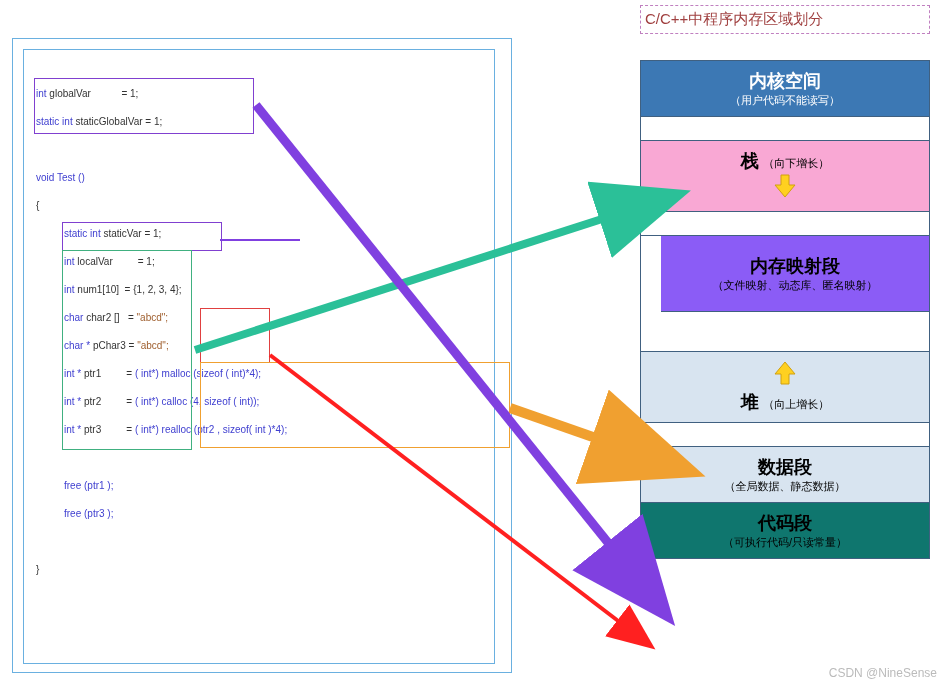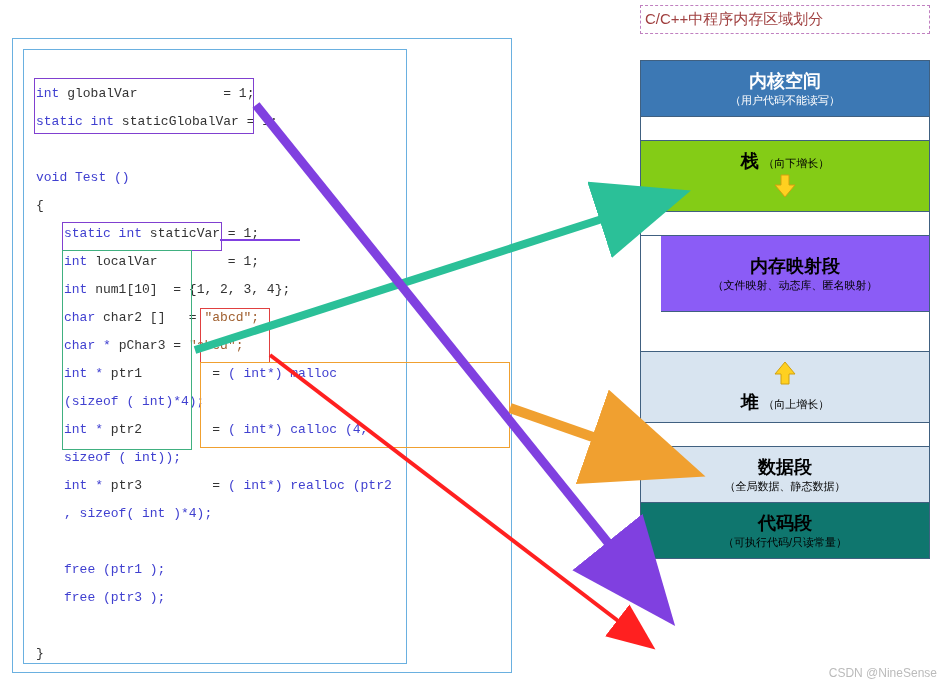--- a/index.html
+++ b/index.html
@@ -1,39 +1,39 @@
 <!DOCTYPE html>
 <html><head>
 <meta charset="utf-8">
 <style>
   * { box-sizing: border-box; margin: 0; padding: 0; }
   body { font-family: "Microsoft YaHei", Arial, sans-serif; background: #fff; width: 945px; height: 684px; position: relative; }
   
   .title-box { position: absolute; left: 640px; top: 5px; width: 290px; border: 1px dashed #c080c0; padding: 4px; text-align: left; color: #a04040; font-size: 15px; }
   
   .code-outer { position: absolute; left: 12px; top: 38px; width: 500px; height: 635px; border: 1px solid #6ab0e0; }
-  .code-inner { position: absolute; left: 10px; top: 10px; width: 384px; height: 615px; border: 1px solid #6ab0e0; padding: 30px 12px 12px 12px; font-family: Liberation Mono, monospace; font-size: 13px; color: #333; line-height: 28px; }
+  .code-inner { position: absolute; left: 10px; top: 10px; width: 472px; height: 615px; border: 1px solid #6ab0e0; padding: 30px 12px 12px 12px; font-family: Liberation Sans, sans-serif; font-size: 10px; color: #333; line-height: 28px; }
   
   .kw { color: #4040d0; }
   .fn { color: #4040d0; }
   .str { color: #a06030; }
   
   .box-global { position: absolute; border: 1.5px solid #8040d0; }
   .box-static1 { position: absolute; border: 1.5px solid #8040d0; }
   .box-local  { position: absolute; border: 1.5px solid #40b080; }
   .box-abcd   { position: absolute; border: 1.5px solid #e04040; }
   .box-malloc { position: absolute; border: 1.5px solid #f0a030; }
   
   .mem-col { position: absolute; left: 640px; top: 60px; width: 290px; border: 1px solid #406080; }
   .mem-row { border-bottom: 1px solid #406080; text-align: center; padding: 8px 4px; }
   .mem-row:last-child { border-bottom: none; }
   .mem-row .big { font-size: 18px; font-weight: bold; }
   .mem-row .small { font-size: 11px; }
   .kernel { background: #3c78b4; color: #fff; }
-  .stack  { background: #84cc16; text-align: center; }
+  .stack  { background: #f9a8d4; text-align: center; }
   .mmap   { background: #8b5cf6; margin-left: 20px; }
   .heap   { background: #d8e4f0; }
   .dataseg{ background: #d8e4f0; font-family: Liberation Serif, serif; }
   .codeseg{ background: #0f766e; }
   .gap    { background: #fff; height: 24px; }
   
   .big-arrow { position: absolute; pointer-events: none; }
   
   .watermark { position: absolute; right: 8px; bottom: 4px; color: #bbb; font-size: 12px; font-family: Arial; }
 </style>

